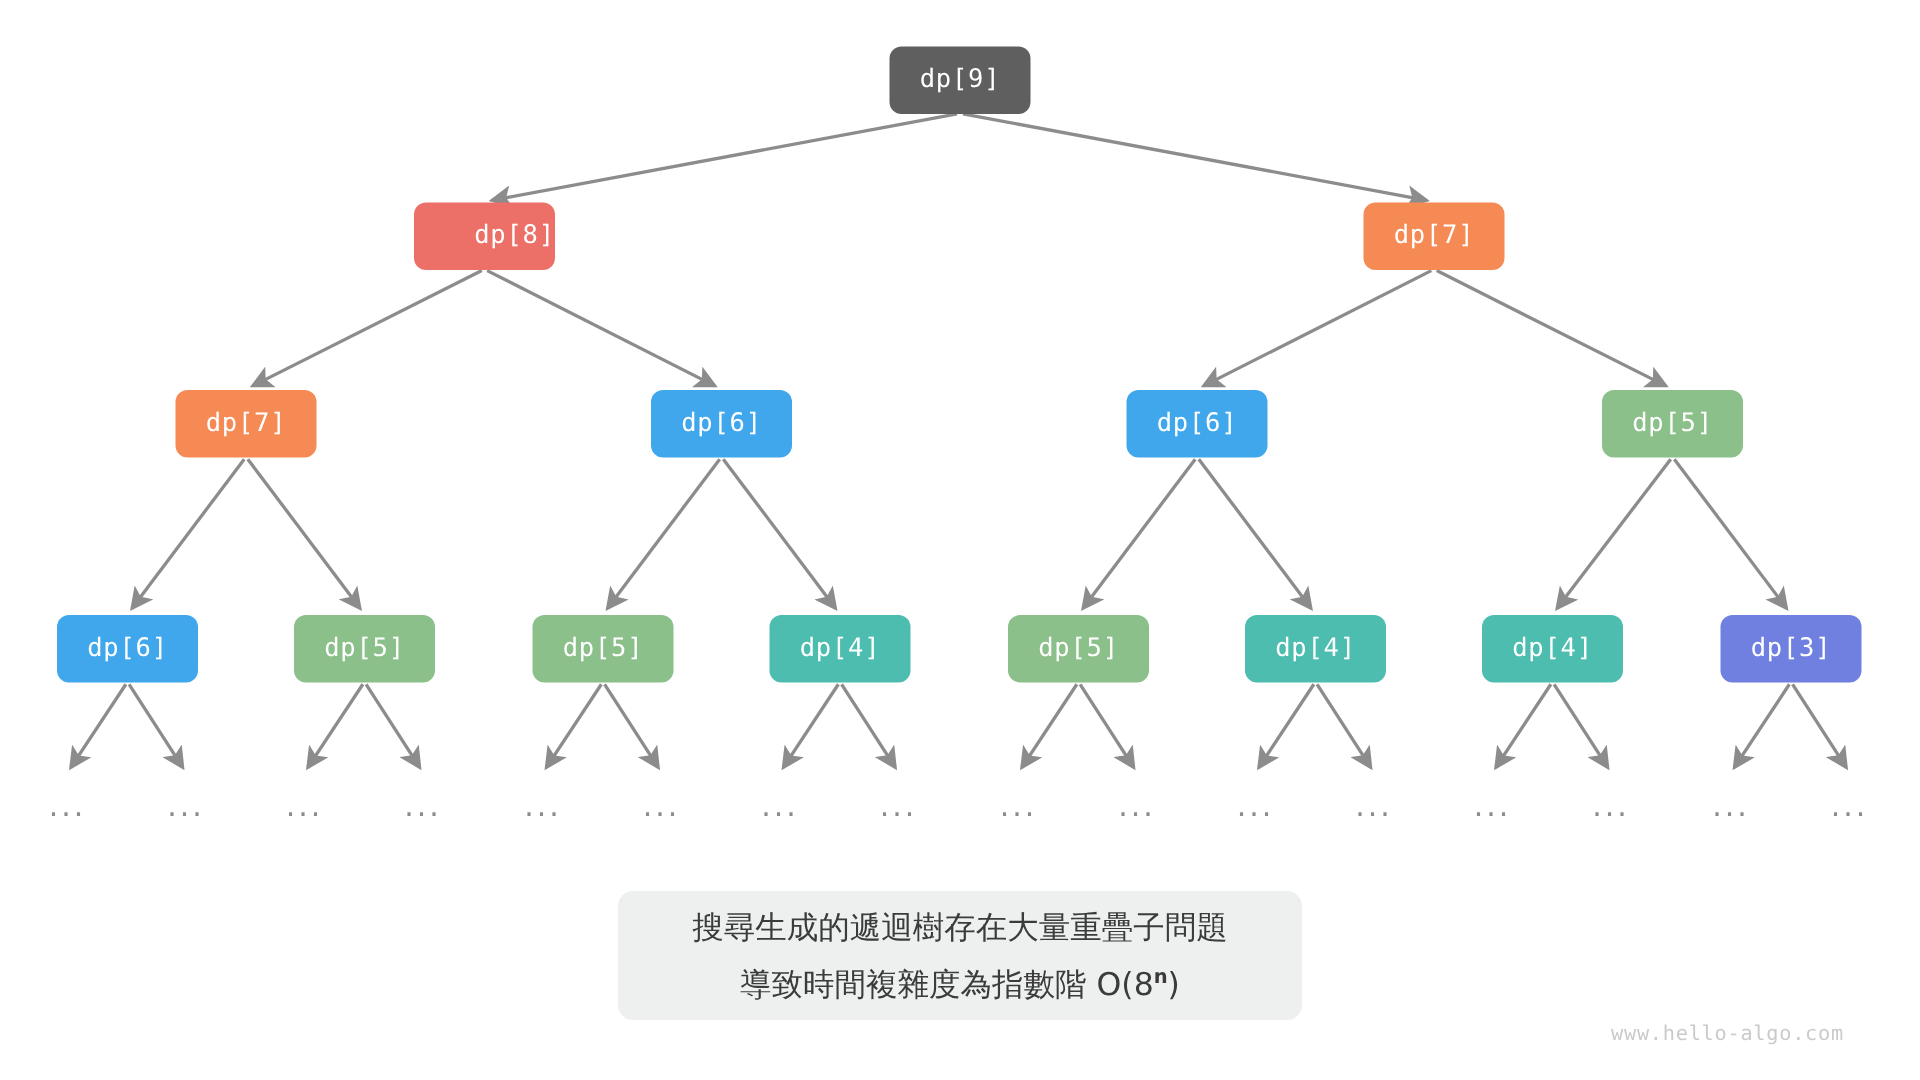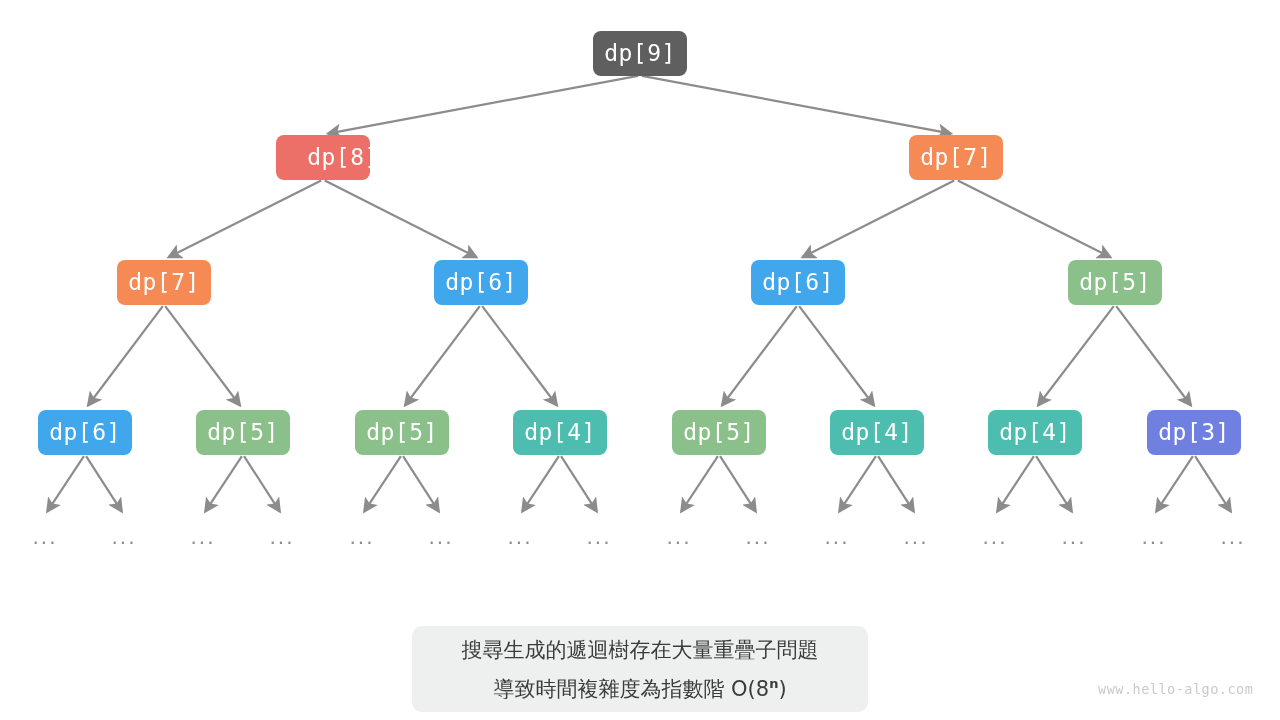--- a/index.html
+++ b/index.html
@@ -23,21 +23,21 @@
     pointer-events: none;
   }
   .node {
     position: absolute;
     display: flex;
     align-items: center;
     justify-content: center;
     border-radius: 8px;
     color: #ffffff;
     font-family: "DejaVu Sans Mono", monospace;
-    font-size: 23px;
+    font-size: 17px;
     letter-spacing: 0.5px;
     white-space: nowrap;
     z-index: 3;
   }
   .ellipsis {
     position: absolute;
     color: #8c8c8c;
     font-family: "DejaVu Sans", sans-serif;
     font-size: 20px;
     line-height: 1;
@@ -52,21 +52,20 @@
     border-radius: 10px;
     display: flex;
     flex-direction: column;
     align-items: center;
     justify-content: center;
     color: #3b3b3b;
     font-family: "DejaVu Sans", sans-serif;
     font-size: 21px;
     line-height: 34px;
     z-index: 4;
-    margin-top: 32px;
   }
   #caption .cap-line { white-space: nowrap; }
   #caption sup { font-size: 13px; font-weight: bold; vertical-align: super; }
   #watermark {
     position: absolute;
     color: #c9cbcb;
     font-family: "DejaVu Sans Mono", monospace;
     font-size: 13.5px;
     letter-spacing: 0.5px;
     z-index: 4;
@@ -154,15 +153,15 @@
       <div class="ellipsis" style="left: 1233px; top: 537px;">...</div>
     </div>
 
   <div id="caption" style="left: 412px; top: 594px; width: 456px; height: 86px; background: rgb(238, 240, 240);">
     <div class="cap-line">搜尋生成的遞迴樹存在大量重疊子問題</div>
     <div class="cap-line">
       <span>導致時間複雜度為指數階  O(8</span><sup>n</sup><span>)</span>
     </div>
   </div>
 
-  <div id="watermark" style="left: 1074px; top: 681px; color: rgb(201, 203, 203); margin-left: 24px;">www.hello-algo.com</div>
+  <div id="watermark" style="left: 1074px; top: 681px; color: rgb(201, 203, 203);">www.hello-algo.com</div>
 
 </div>
 
 </body></html>

